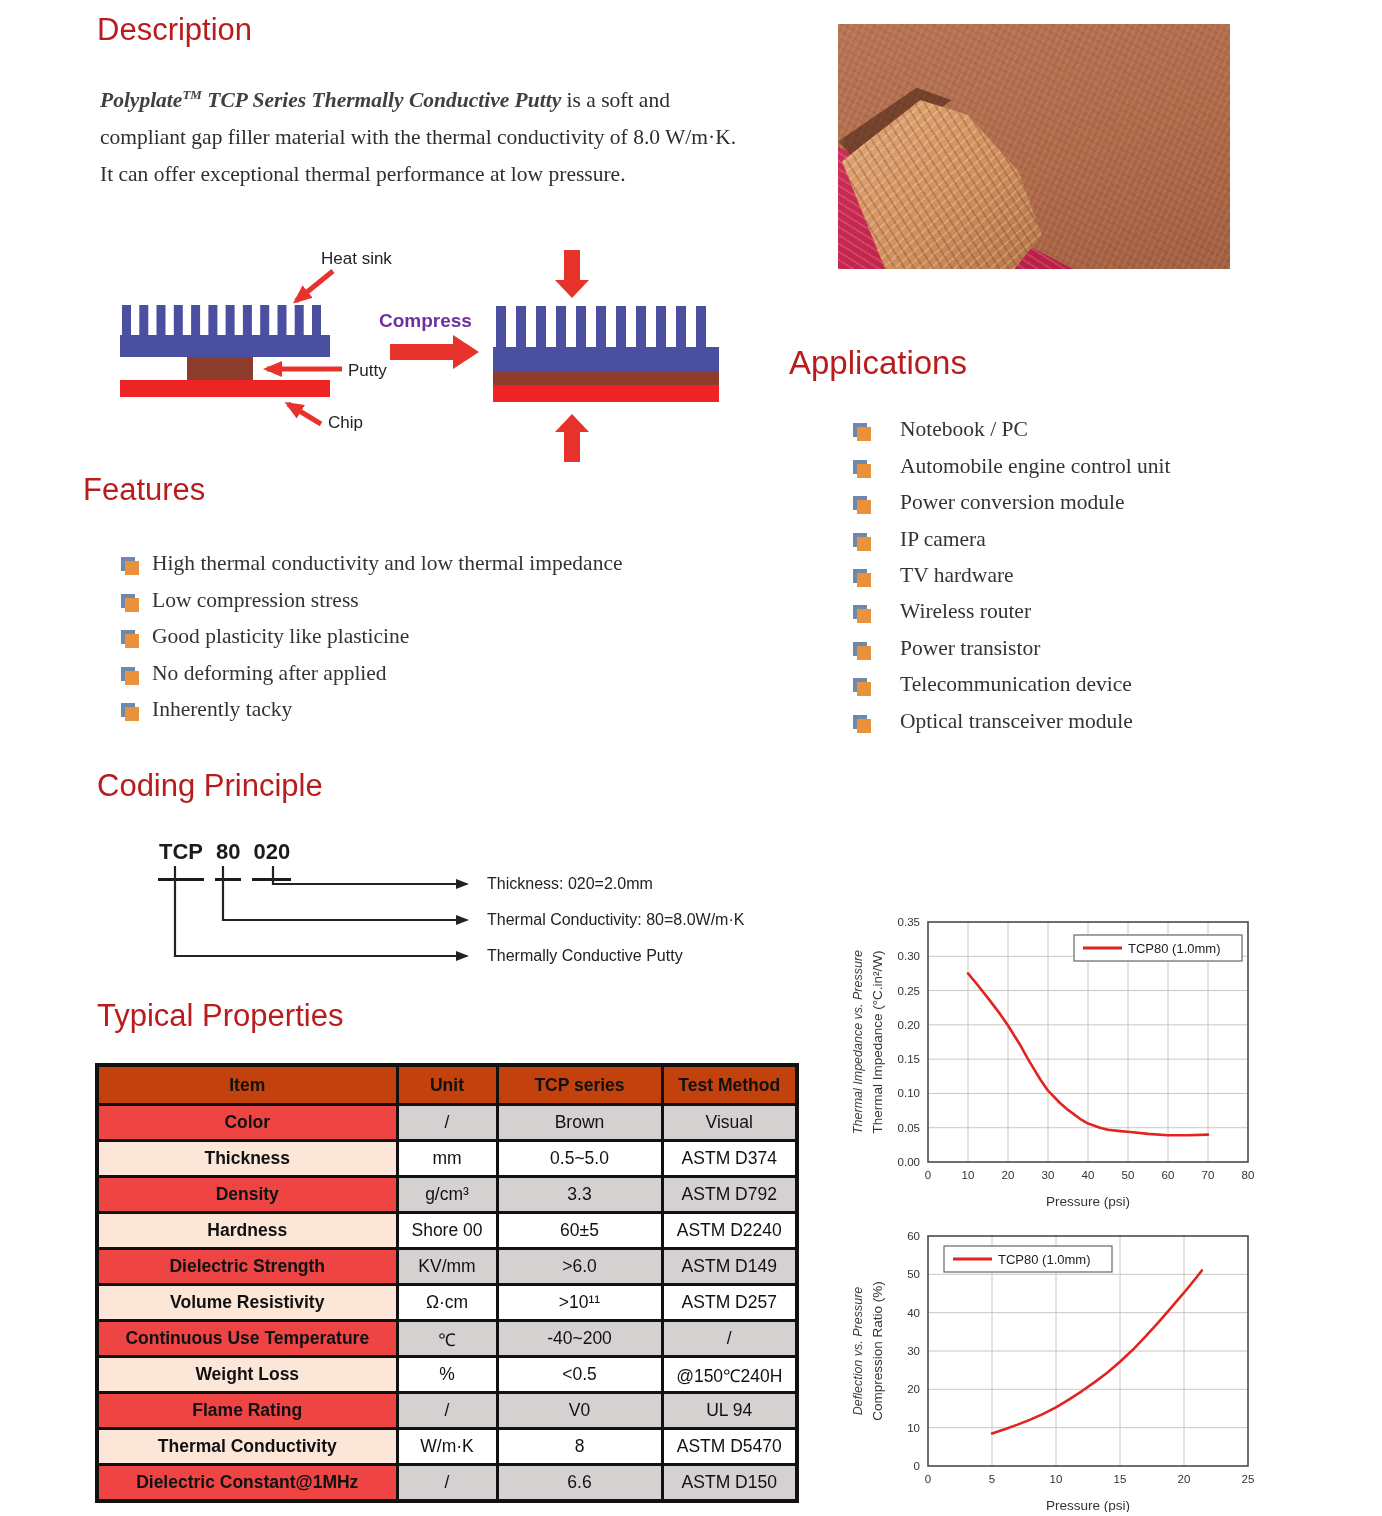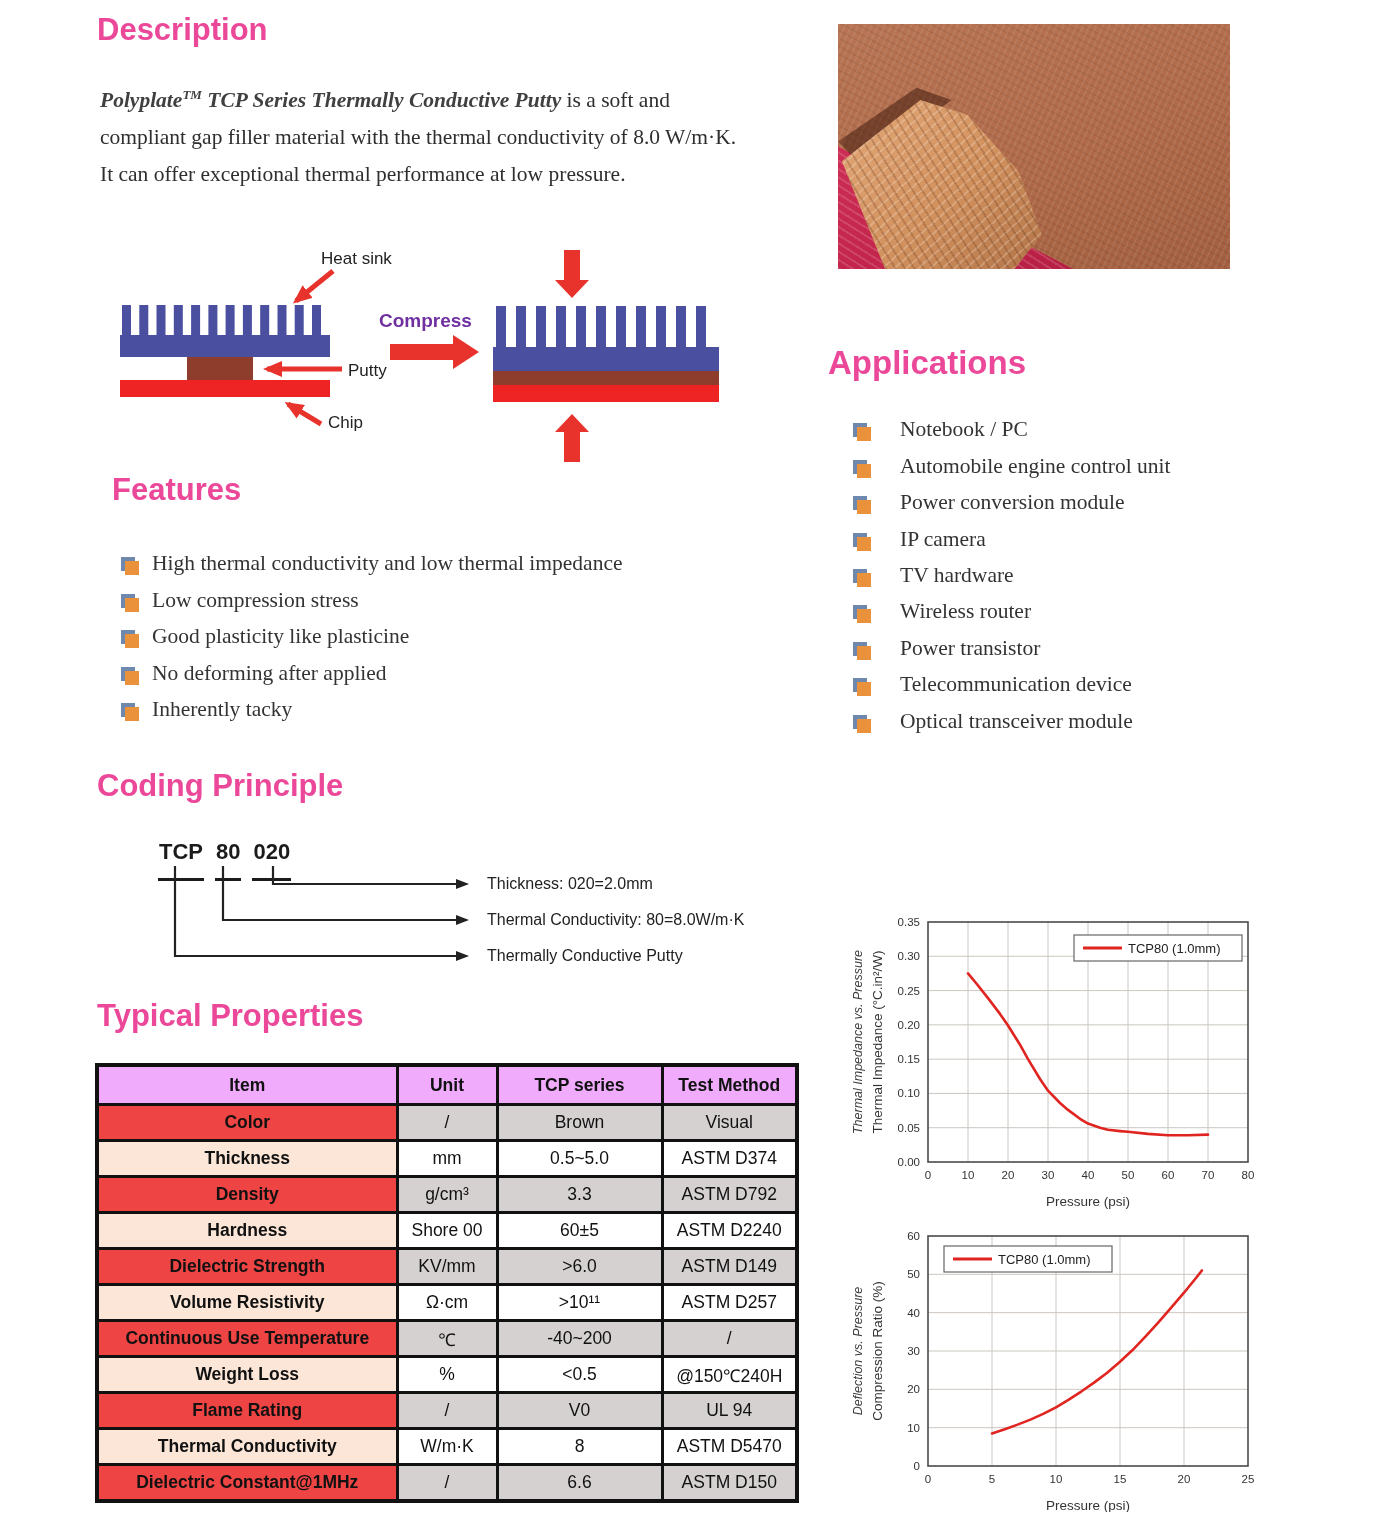--- a/index.html
+++ b/index.html
@@ -2,21 +2,21 @@
 <html><head>
 <meta charset="utf-8">
 <style>
   html,body { margin:0; padding:0; background:#fff; }
   #page {
     position:relative; width:1382px; height:1516px; background:#ffffff;
     font-family:"Liberation Sans", sans-serif; overflow:hidden;
   }
   .h1 {
     position:absolute; font-family:"Liberation Sans", sans-serif;
-    font-weight:bold; font-size:31px; color:#ec4899; letter-spacing:0;
+    font-weight:normal; font-size:31px; color:#b91c1c; letter-spacing:0;
   }
   
   .desc {
     position:absolute; left:100px; top:76px; width:648px; margin:0;
     font-family:"Liberation Serif", serif; font-size:21.5px; line-height:37px; color:#2e2e2e;
   }
   .desc .brand { font-style:italic; font-weight:bold; color:#404040; }
   .desc sup { font-size:13px; font-style:italic; font-weight:bold; }
   
   .photo {
@@ -73,21 +73,21 @@
   
   .props-table {
     position:absolute; left:95px; top:1063px; width:700px;
     border-collapse:collapse; table-layout:fixed;
     border:4px solid #111;
   }
   .props-table th, .props-table td {
     border:3px solid #111; text-align:center; padding:0; height:33px;
     font-size:17.5px; color:#111; overflow:hidden; white-space:nowrap;
   }
-  .props-table th { background:#f0abfc; font-weight:bold; height:36px; }
+  .props-table th { background:#c2410c; font-weight:bold; height:36px; }
   .props-table td.item { font-weight:bold; }
   .props-table tr.light td.item { background:#fce6d8; }
   .props-table tr.light td.val  { background:#ffffff; }
   .props-table tr.dark  td.item { background:#ef4444; }
   .props-table tr.dark  td.val  { background:#d5d1d1; }
   .abs { position:absolute; }
 </style>
 </head>
 <body>
 
@@ -150,21 +150,21 @@
     <path class="stroke-arrow" d="M247,129 L172,129" stroke-width="5" fill="none" marker-end="url(#ah)" stroke="#e8322c"></path>
     <text class="diag-label" x="233" y="188">Chip</text>
     <path class="stroke-arrow" d="M226,184 L193,164" stroke-width="5" fill="none" marker-end="url(#ah)" stroke="#e8322c"></path>
 
     <text id="compress-text" x="284" y="87" style="font-weight:bold; font-size:19px;" fill="#7030a0">Compress</text>
     <polygon class="fill-arrow" points="295,104 358,104 358,95 384,112 358,129 358,120 295,120" fill="#e8322c"></polygon>
     <polygon class="fill-arrow" points="469,10 485,10 485,40 494,40 477,58 460,40 469,40" fill="#e8322c"></polygon>
     <polygon class="fill-arrow" points="469,222 485,222 485,192 494,192 477,174 460,192 469,192" fill="#e8322c"></polygon>
   </svg>
 
-  <div class="h1" style="left:112px; top:472px;">Features</div>
+  <div class="h1" style="left:83px; top:472px;">Features</div>
   <ul id="features-list" class="blist" style="left:121px; top:540px;">
       <li>
         <span class="bullet">
           <span class="bk"></span>
           <span class="fr"></span>
         </span>
         <span class="txt">High thermal conductivity and low thermal impedance</span>
       </li>
       <li>
         <span class="bullet">
@@ -189,21 +189,21 @@
       </li>
       <li>
         <span class="bullet">
           <span class="bk"></span>
           <span class="fr"></span>
         </span>
         <span class="txt">Inherently tacky</span>
       </li>
     </ul>
 
-  <div class="h1" style="left:828px; top:344px; font-size:33px;text-align:center;">Applications</div>
+  <div class="h1" style="left:789px; top:344px; font-size:33px;text-align:center;">Applications</div>
   <ul id="applications-list" class="blist" style="left:853px; top:406px;">
       <li>
         <span class="bullet">
           <span class="bk"></span>
           <span class="fr"></span>
         </span>
         <span class="txt">Notebook / PC</span>
       </li>
       <li>
         <span class="bullet">

